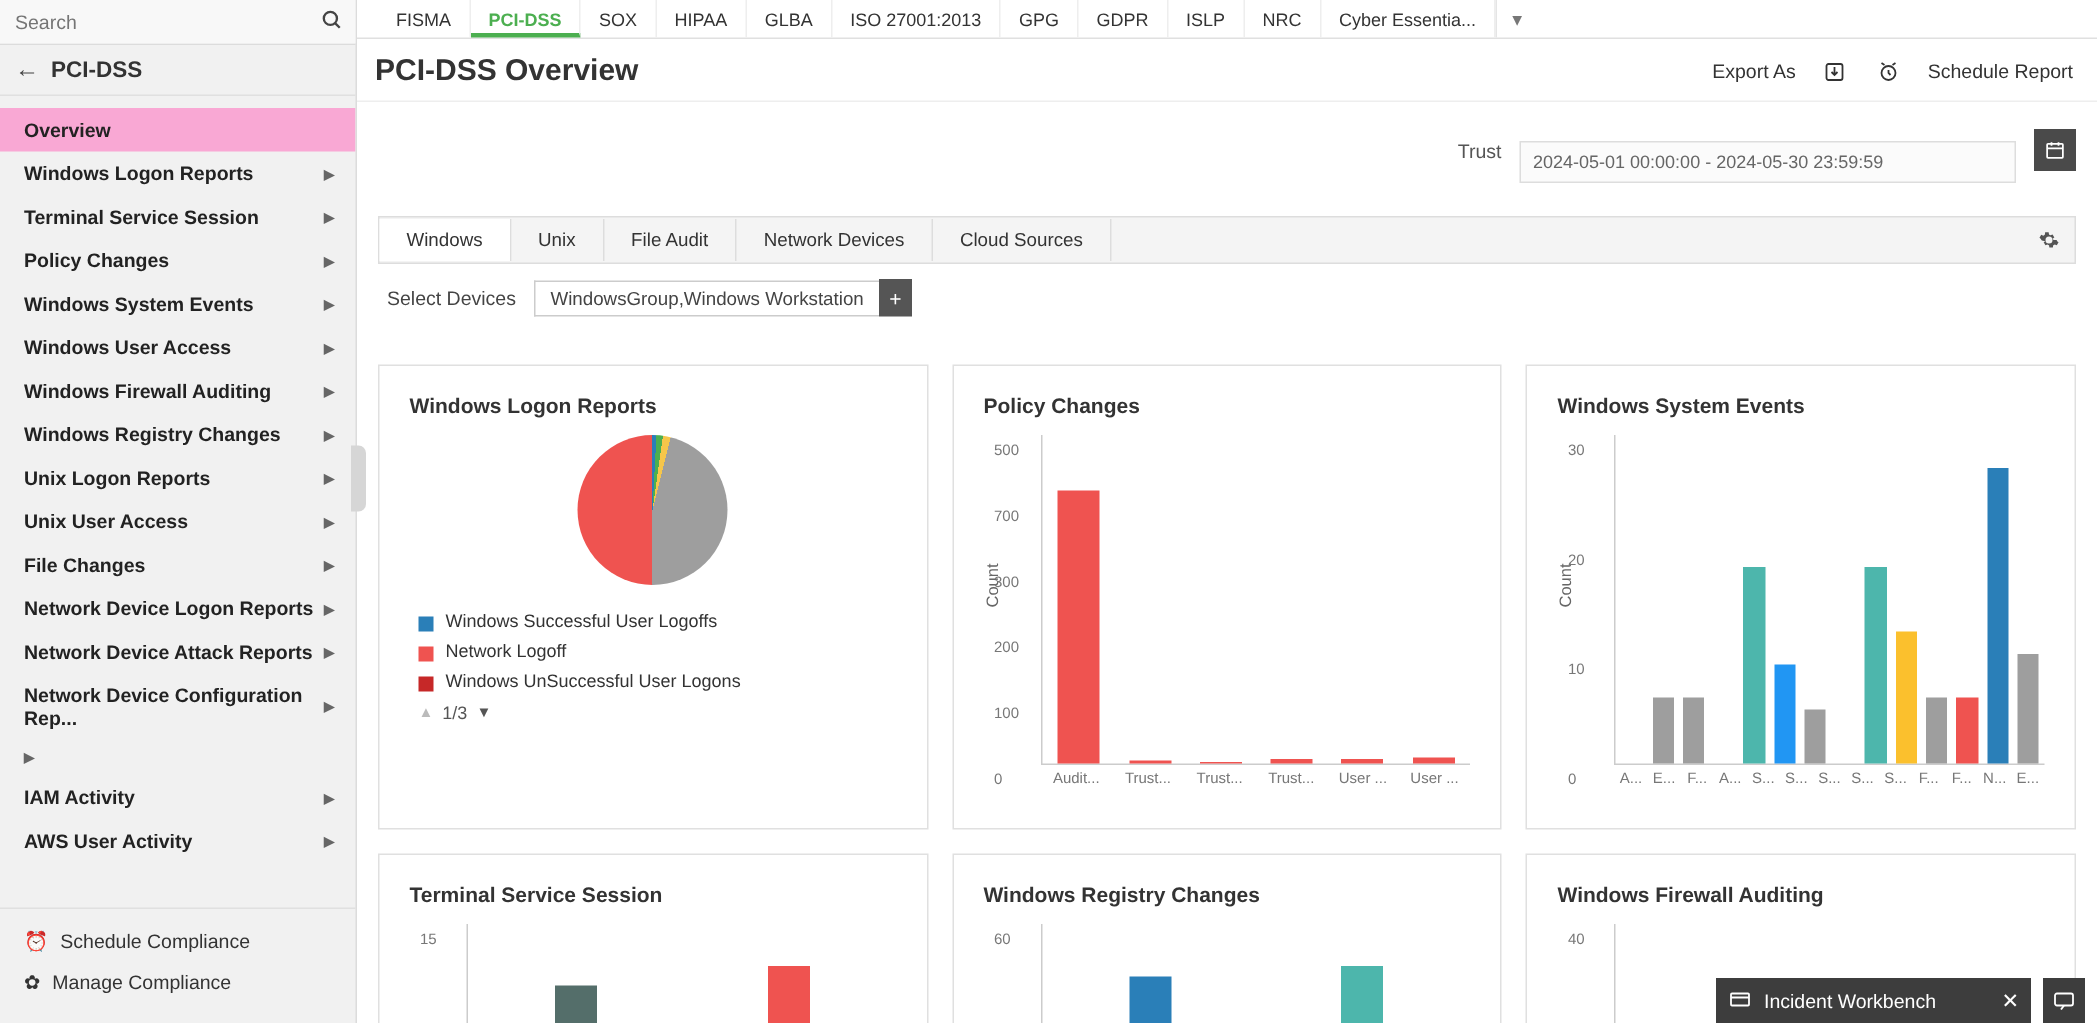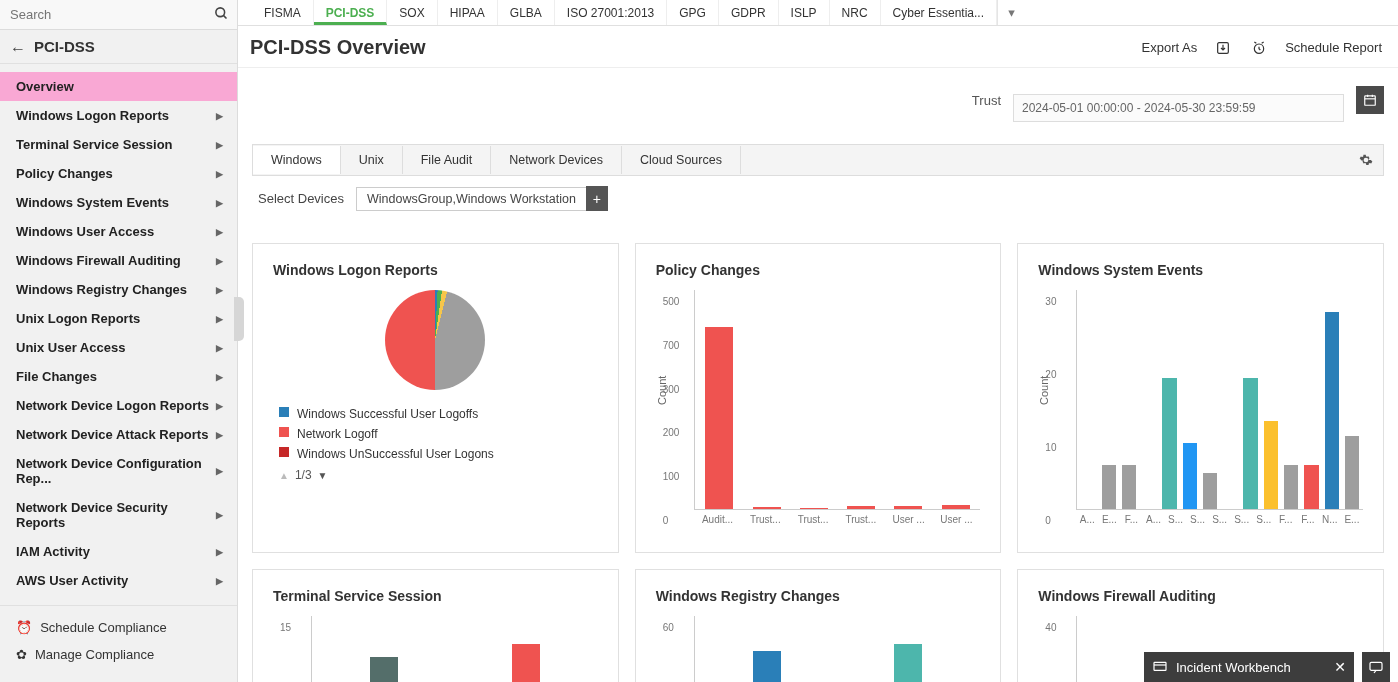--- a/index.html
+++ b/index.html
@@ -52,21 +52,21 @@
   
   .cards { padding:14px 14px 0; display:grid; grid-template-columns: 1fr 1fr 1fr; gap:16px; }
   .card { border:1px solid #e0e0e0; background:#fff; padding:18px 20px 8px; min-height:310px; position:relative; }
   .card.small { min-height:130px; }
   .card-title { font-size:14px; font-weight:600; margin-bottom:12px; color:#333; }
 
   
   .pie-wrap { display:flex; flex-direction:column; align-items:center; }
   .pie { width:100px; height:100px; border-radius:50%; background: conic-gradient(#2a7fb8 0deg 3deg, #4caf50 3deg 8deg, #f6c64a 8deg 14deg, #9e9e9e 14deg 180deg, #ef5350 180deg 360deg); margin-bottom:14px; }
   .legend { align-self:flex-start; margin-left:6px; }
-  .legend-item { display:flex; align-items:flex-start; gap:8px; font-size:12px; color:#333; padding:3px 0;}
+  .legend-item { display:flex; align-items:flex-end; gap:8px; font-size:12px; color:#333; padding:3px 0;}
   .legend-item .swatch { width:10px; height:10px; }
   .pager { display:flex; align-items:center; gap:6px; font-size:12px; color:#555; margin-top:4px; margin-left:6px; align-self:flex-start;}
   .pager .arrow { color:#bbb; font-size:10px; }
 
   
   .bar-chart { position:relative; height:250px; margin-left:30px; margin-top:4px; }
   .bar-chart .ylab { position:absolute; left:-30px; top:50%; transform:rotate(-90deg) translateX(10px); transform-origin:left top; font-size:11px; color:#666; }
   .bar-chart .axis-area { position:relative; height:220px; border-left:1px solid #ccc; border-bottom:1px solid #ccc; margin-left:8px; }
   .bar-chart .ytick { position:absolute; left:-32px; font-size:10px; color:#777; transform:translateY(50%); }
   .bar-chart .bars { position:absolute; left:0; bottom:0; right:0; height:100%; display:flex; align-items:flex-end; justify-content:space-around; gap:6px; padding:0 4px;}
@@ -150,21 +150,20 @@
         </div>
         <div class="nav-item">
           <span>Network Device Attack Reports</span>
           <span class="chev">▶</span>
         </div>
         <div class="nav-item">
           <span>Network Device Configuration Rep...</span>
           <span class="chev">▶</span>
         </div>
         <div class="nav-item">
-          <span>Network Device Security Reports</span>
           <span class="chev">▶</span>
         </div>
         <div class="nav-item">
           <span>IAM Activity</span>
           <span class="chev">▶</span>
         </div>
         <div class="nav-item">
           <span>AWS User Activity</span>
           <span class="chev">▶</span>
         </div>

